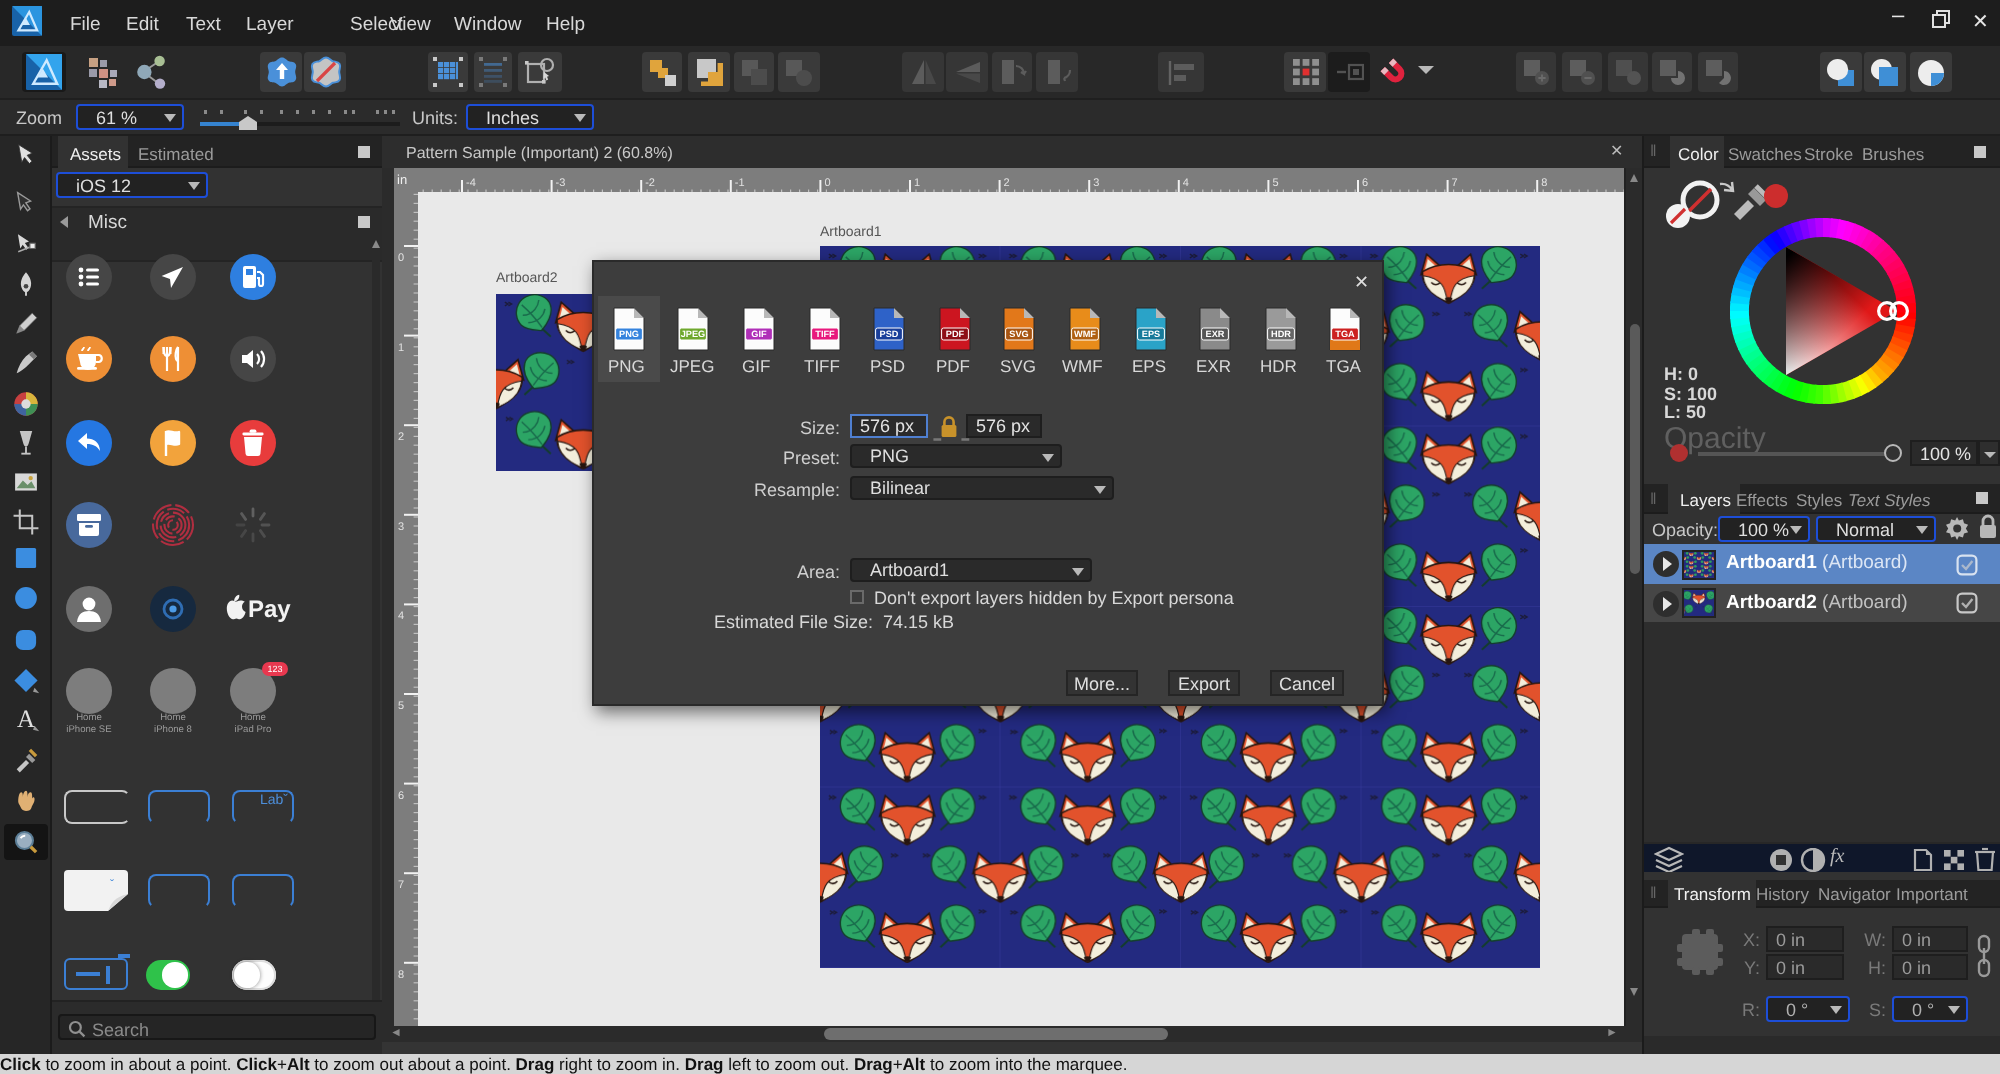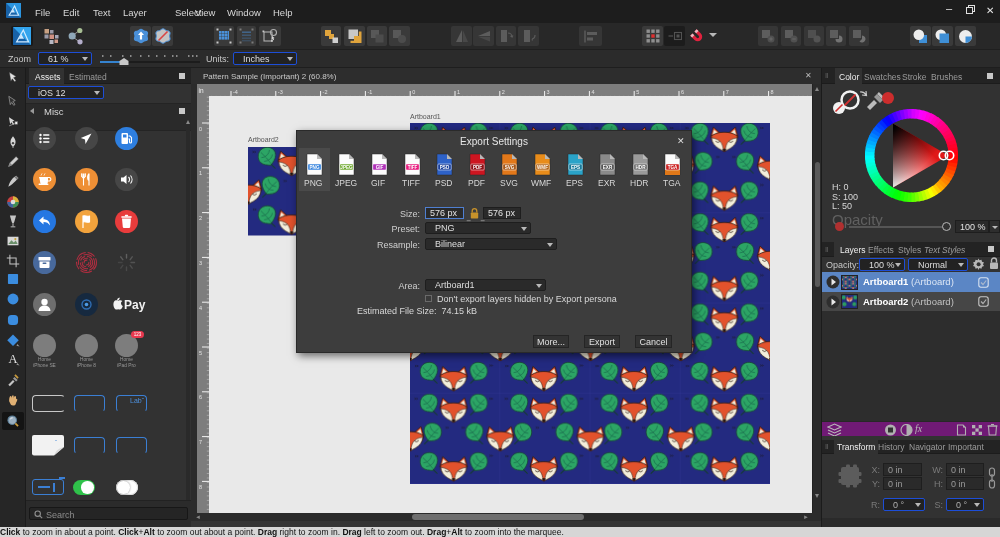--- a/index.html
+++ b/index.html
@@ -1019,21 +1019,21 @@
             <stop offset="0" stop-color="#000"></stop>
             <stop offset="1" stop-color="#000" stop-opacity="0"></stop>
           </linearGradient>
     </defs>
     <polygon points="83.5,46.5 28,14.5 28,78.5" fill="#e01818"></polygon>
     <polygon points="83.5,46.5 28,14.5 28,78.5" fill="url(#wg)"></polygon>
     <polygon points="83.5,46.5 28,14.5 28,78.5" fill="url(#bg2)"></polygon>
     <circle cx="78.5" cy="46.5" r="4.2" fill="none" stroke="#fff" stroke-width="1.6"></circle>
     <circle cx="84.5" cy="46.5" r="4.2" fill="none" stroke="#fff" stroke-width="1.6"></circle>
   </svg>
-  <div class="abs" style="left:10px;top:115px;color:#d8d8d8;font-size:9px;line-height:9.5px;">H: 0<br>S: 100<br>L: 50</div>
+  <div class="abs" style="left:10px;top:115px;color:#d8d8d8;font-size:9px;line-height:9.5px;font-weight:bold;">H: 0<br>S: 100<br>L: 50</div>
   <div class="abs" style="left:10px;top:143px;color:#606060;font-size:15px;">Opacity</div>
   <div class="abs" style="left:13px;top:154px;width:9px;height:9px;border-radius:50%;background:#b03030;"></div>
   <div class="abs" style="left:27px;top:158px;width:95px;height:1.5px;background:#555;"></div>
   <div class="abs" style="left:120px;top:153.5px;width:9px;height:9px;border-radius:50%;border:1.5px solid #b8b8b8;background:#323232;"></div>
   <div class="fld" style="left:133px;top:152px;width:34px;height:13px;line-height:12px;padding-left:4px;">100 %</div>
   <div class="abs" style="left:167px;top:152px;width:11px;height:13px;background:#2e2e2e;border:1px solid #1e1e1e;">
         <div class="car" style="position:absolute;left:2px;top:5px;width:0;height:0;border-left:3px solid transparent;border-right:3px solid transparent;border-top:3.5px solid #b9b9b9;"></div>
       </div>
 
   <div class="tabbar" style="left:0;top:174px;width:179px;height:15px;">
@@ -1080,21 +1080,21 @@
           <rect y="-5" width="90.5" height="95.5" fill="url(#foxpat)"></rect>
         </svg>
     <span class="abs" style="left:41px;top:4px;color:#fff;font-size:9.5px;font-weight:bold;">Artboard2 <span style="font-weight:normal;color:#c2c2c2;">(Artboard)</span></span>
     <svg class="abs" style="left:156px;top:4.5px" width="11" height="11" viewBox="0 0 11 11">
           <rect x="0.8" y="0.8" width="9.4" height="9.4" rx="2.2" fill="none" stroke="#c8c8c8" stroke-width="1.1"></rect>
           <path d="M3,5.5 L5,7.5 L8.2,3.5" fill="none" stroke="#b0b0b0" stroke-width="1.2"></path>
         </svg>
   </div>
   <div class="abs" style="left:0;top:243px;width:179px;height:110px;background:#2d2d2d;"></div>
 
-  <div class="abs" style="left:0;top:353px;width:179px;height:15px;background:#701a75;border-top:1px solid #272727;">
+  <div class="abs" style="left:0;top:353px;width:179px;height:15px;background:#0f172a;border-top:1px solid #272727;">
     <svg class="abs" style="left:5px;top:1px" width="15" height="13" viewBox="0 0 15 13">
           <path d="M1,4 L7.5,1 L14,4 L7.5,7 Z M1,7 L7.5,10 L14,7 M1,10 L7.5,13 L14,10" fill="none" stroke="#b8b8b8" stroke-width="1.1"></path>
         </svg>
     <svg class="abs" style="left:62px;top:1.5px" width="13" height="12" viewBox="0 0 13 12">
           <circle cx="6.5" cy="6" r="5.5" fill="#b0b0b0"></circle>
           <rect x="4" y="3.5" width="5" height="5" fill="#323232"></rect>
         </svg>
     <svg class="abs" style="left:78px;top:1.5px" width="13" height="12" viewBox="0 0 13 12">
           <circle cx="6.5" cy="6" r="5.5" fill="none" stroke="#b0b0b0" stroke-width="1.2"></circle>
           <path d="M6.5,0.5 a5.5,5.5 0 0 1 0,11 Z" fill="#b0b0b0"></path>
@@ -1155,21 +1155,20 @@
           <line x1="4" y1="7" x2="4" y2="15"></line>
         </g>
       </svg>
   <div class="lbl" style="left:40px;top:432px;width:18px;color:#7a7a7a;">R:</div>
   <div class="combo" style="left:61px;top:430px;width:42px;height:13px;color:#b0b0b0;">0 °<span class="car"></span></div>
   <div class="lbl" style="left:103px;top:432px;width:18px;color:#7a7a7a;">S:</div>
   <div class="combo" style="left:124px;top:430px;width:38px;height:13px;color:#b0b0b0;">0 °<span class="car"></span></div>
   <div class="abs" style="left:0;top:450px;width:179px;height:9px;background:#2a2a2a;"></div>
 </div>
 <div class="abs" id="dialog">
-  <div class="abs" style="left:0;top:0;width:394px;height:21px;color:#e6e6e6;font-size:10px;text-align:center;line-height:21px;">Export Settings</div>
   <span class="abs" style="left:380px;top:5px;color:#ddd;font-size:9px;">✕</span>
   <div class="abs" style="left:2px;top:17px;width:31px;height:43px;background:#4a4a4a;"></div>
   <div class="abs" id="fmtrow" style="left:0;top:22px;width:396px;height:40px;">
         <svg class="abs" style="left:8.5px;top:0px" width="17" height="23" viewBox="0 0 17 23">
           <path d="M1,1 H11 L16,6 V22 H1 Z" fill="#fcfcfc" stroke="#2a2a2a" stroke-width="0.5"></path>
           <path d="M11,1 L16,6 H11 Z" fill="#b8b8b8"></path>
           <rect x="1.8" y="11" width="13.4" height="6" rx="1" fill="#3583dd" stroke="#fff" stroke-width="0.5"></rect>
           <text x="8.5" y="15.7" font-size="4.6" font-weight="bold" fill="#fff" text-anchor="middle" font-family="Liberation Sans">PNG</text>
         </svg>
         <svg class="abs" style="left:41.3px;top:0px" width="17" height="23" viewBox="0 0 17 23">

